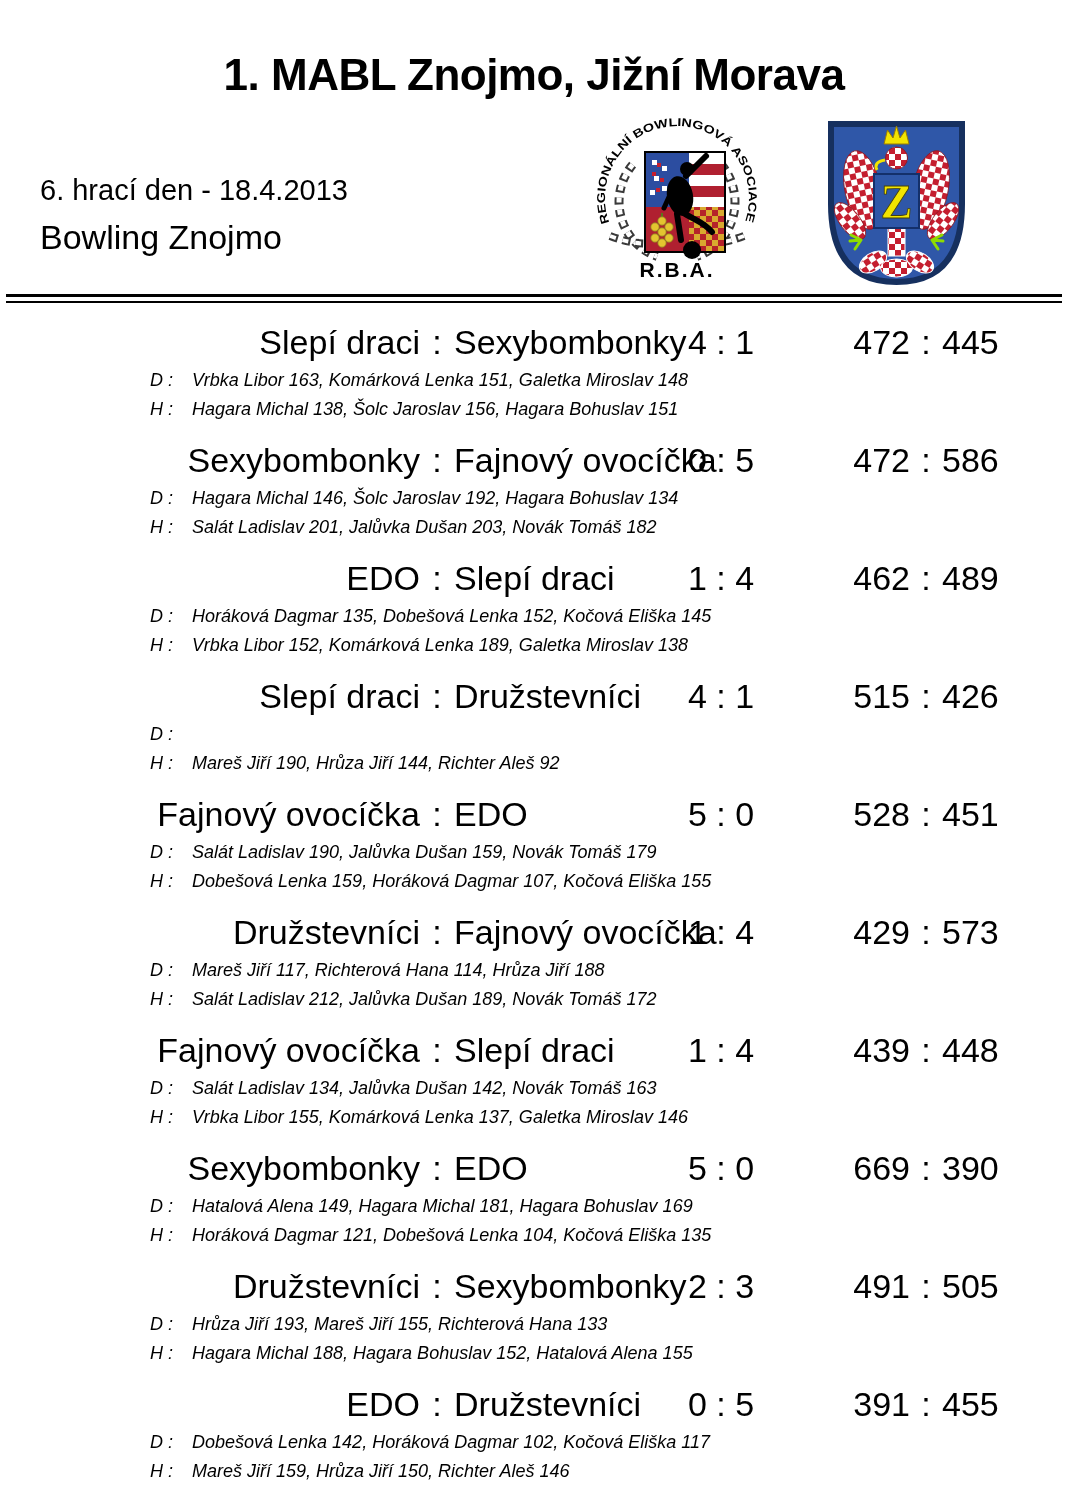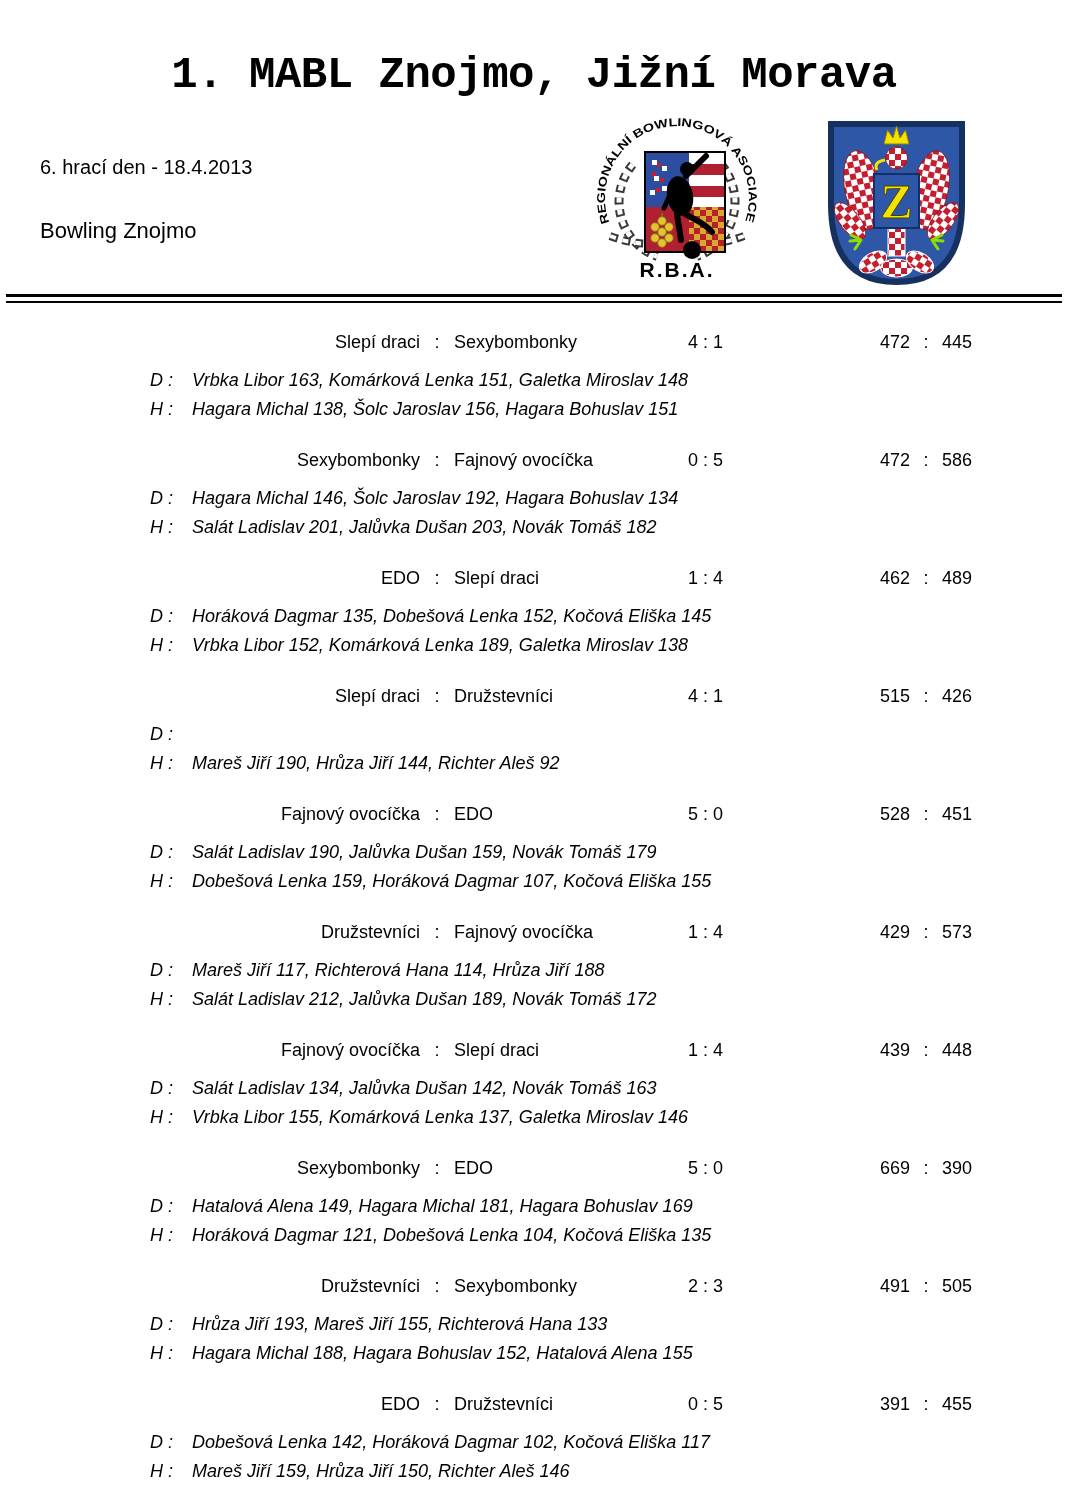--- a/index.html
+++ b/index.html
@@ -3,34 +3,34 @@
 <meta charset="utf-8">
 <style>
   html,body { margin:0; padding:0; background:#fff; }
   .page {
     position:relative; width:1068px; height:1502px; background:#ffffff;
     font-family:"Liberation Sans","DejaVu Sans",sans-serif; color:#000;
     overflow:hidden;
   }
   .page-title {
     position:absolute; top:50px; left:0; width:100%;
-    text-align:center; font-size:44px; font-weight:bold; letter-spacing:-0.5px;font-family:Liberation Mono, monospace;
+    text-align:center; font-size:44px; font-weight:bold; letter-spacing:-0.5px;
   }
-  .info-date  { position:absolute; left:40px; top:156px; font-size:20px; }
-  .info-venue { position:absolute; left:40px; top:218px; font-size:22px; }
+  .info-date  { position:absolute; left:40px; top:174px; font-size:29px; }
+  .info-venue { position:absolute; left:40px; top:218px; font-size:34px; }
   .logo-rba    { position:absolute; left:592px; top:114px; width:170px; height:172px; }
   .logo-znojmo { position:absolute; left:823px; top:118px; width:147px; height:172px; }
   .double-rule {
     position:absolute; top:294px; left:6px; right:6px; height:2px;
     border-top:3px solid #000; border-bottom:2px solid #000;
     box-sizing:content-box; padding-top:2px;
   }
   .match-list { position:absolute; top:324px; left:0; width:1068px; }
   .match { position:relative; margin-bottom:22px; }
-  .match-title { position:relative; height:36px; font-size:18px; line-height:36px; white-space:nowrap; }
+  .match-title { position:relative; height:36px; font-size:34px; line-height:36px; white-space:nowrap; }
   .home       { position:absolute; left:0;    width:420px; text-align:right; }
   .vs-colon   { position:absolute; left:420px; width:34px;  text-align:center; }
   .guest      { position:absolute; left:454px; }
   .points     { position:absolute; left:688px; width:108px; text-align:left; }
   .pins-home  { position:absolute; left:796px; width:114px; text-align:right; }
   .pins-colon { position:absolute; left:910px; width:32px;  text-align:center; }
   .pins-guest { position:absolute; left:942px; }
   .player-row { padding-left:150px; margin-top:9px; font-size:18px; font-style:italic;
                 display:flex; line-height:22px; white-space:nowrap; }
   .player-row.h-row { margin-top:7px; }

